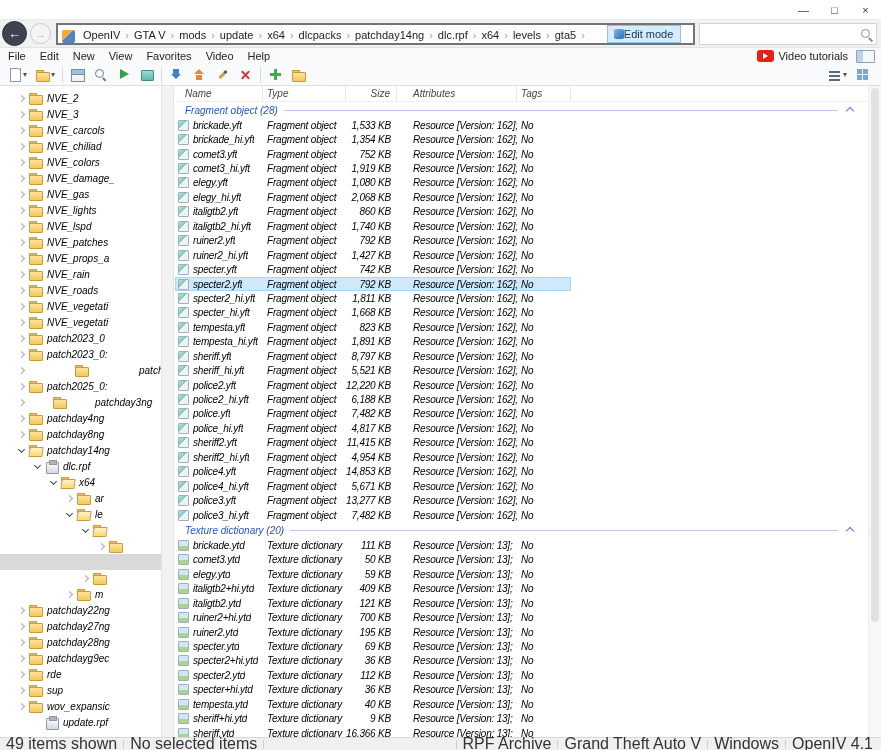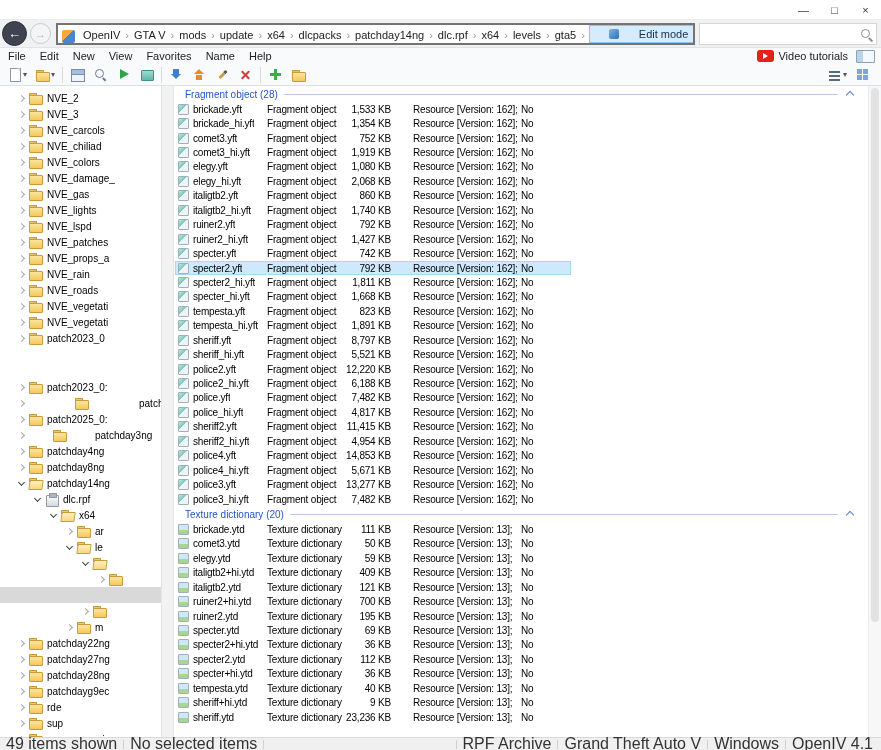--- a/index.html
+++ b/index.html
@@ -14,21 +14,21 @@
 
   
   .navbar { position:absolute; top:20px; left:0; right:0; height:28px; background:#f0f1f2; border-bottom:1px solid #e2e3e4; }
   .nav-back { position:absolute; left:2px; top:1px; width:25px; height:25px; border-radius:50%; background:#3f4350; border:1px solid #2e323c; color:#fff; display:flex; align-items:center; justify-content:center; font-size:13px; z-index:2; }
   .nav-fwd { position:absolute; left:30px; top:3px; width:21px; height:21px; border-radius:50%; background:#f3f4f5; border:1px solid #c9c9c9; color:#b6b6b6; display:flex; align-items:center; justify-content:center; font-size:11px; }
   .addressbar { position:absolute; left:56px; right:186px; top:3px; height:22px; background:#fdfdfd; border:2px solid #737373; display:flex; align-items:flex-end; padding:0 4px; overflow:hidden; white-space:nowrap; }
   .bc-logo { width:13px; height:13px; border-radius:2px; background:linear-gradient(135deg,#f6a93b 0 45%,#4a86c8 45%); margin-right:5px; flex:none; }
   .bc-items { display:flex; align-items:center; }
   .bc-item { padding:2px 3px; color:#222; }
   .bc-sep { color:#9a9a9a; padding:0 2px; font-size:11px; }
-  .edit-mode { display:inline-flex; align-items:center; gap:20px; background:#d6ebfb; border:1px solid #93c2e4; padding:2px 7px 2px 19px; margin-left:2px; color:#14324e; }
+  .edit-mode { display:inline-flex; align-items:center; gap:0; background:#d6ebfb; border:1px solid #93c2e4; padding:2px 7px 2px 6px; margin-left:20px; color:#14324e; }
   .edit-mode-icon { width:10px; height:10px; border-radius:2px; background:linear-gradient(135deg,#7db7e8,#2d6db5); }
   .searchbox { position:absolute; right:4px; top:3px; width:178px; height:22px; background:#fff; border:1px solid #d4d4d4; display:flex; align-items:center; }
   .search-input { flex:1; height:100%; border:none; outline:none; padding:0 5px; font:inherit; background:transparent; }
   .search-icon { width:18px; height:100%; position:relative; flex:none; }
   .search-icon::before { content:""; position:absolute; left:3px; top:5px; width:7px; height:7px; border:1.4px solid #8d8d8d; border-radius:50%; }
   .search-icon::after { content:""; position:absolute; left:11px; top:13px; width:5px; height:1.6px; background:#8d8d8d; transform:rotate(45deg); transform-origin:left center; }
 
   
   .menubar { position:absolute; top:48px; left:0; right:0; height:16px; background:#f9fafb; display:flex; align-items:center; padding:0 1px; }
   .menu-item { padding:0 7px; color:#222; }
@@ -62,21 +62,21 @@
   .ic-up::after { content:""; position:absolute; left:2px; top:2px; border-bottom:5px solid #e78a2e; border-left:5px solid transparent; border-right:5px solid transparent; }
   .ic-pencil::before { content:""; position:absolute; left:3px; top:6px; width:10px; height:3px; background:linear-gradient(90deg,#caa24c 0 70%,#555 70%); transform:rotate(-45deg); border-radius:1px; }
   .ic-del::before,.ic-del::after { content:""; position:absolute; left:2px; top:6.5px; width:11px; height:2px; background:#cf3b3b; border-radius:1px; }
   .ic-del::before { transform:rotate(45deg); } .ic-del::after { transform:rotate(-45deg); }
   .ic-plus::before { content:""; position:absolute; left:6px; top:2px; width:3px; height:11px; background:#3fae49; }
   .ic-plus::after { content:""; position:absolute; left:2px; top:6px; width:11px; height:3px; background:#3fae49; }
   .ic-lines::before { content:""; position:absolute; left:2px; top:4px; width:11px; height:1.6px; background:#5a6b7c; box-shadow:0 4px 0 #5a6b7c, 0 8px 0 #5a6b7c; }
   .ic-tiles::before { content:""; position:absolute; left:2px; top:2px; width:5px; height:5px; background:#7aa7d8; box-shadow:6px 0 0 #7aa7d8, 0 6px 0 #7aa7d8, 6px 6px 0 #7aa7d8; }
 
   
-  .content { position:absolute; top:86px; left:0; right:0; bottom:13px; background:#fff; }
+  .content { position:absolute; top:86px; left:0; right:0; bottom:13px; background:#fff;font-style:italic; }
   .sidebar { position:absolute; left:0; top:0; bottom:0; width:161px; overflow:hidden; padding-top:4px; background:#fff; }
   .side-scroll { position:absolute; left:161px; top:0; bottom:0; width:13px; background:#f2f2f2; border-left:1px solid #e4e4e4; border-right:1px solid #e4e4e4; }
   .tree-item { height:16px; display:flex; align-items:center; white-space:nowrap; font-size:10px; }
   .tree-selected { background:#d9d9d9; }
   .chev { width:15px; height:15px; display:inline-flex; align-items:center; justify-content:center; flex:none; }
   .chev.collapsed::before { content:""; width:4px; height:4px; border-top:1px solid #a6a6a6; border-right:1px solid #a6a6a6; transform:rotate(45deg); display:block; }
   .chev.expanded::before { content:""; width:4px; height:4px; border-top:1px solid #444; border-right:1px solid #444; transform:rotate(135deg); display:block; margin-top:-2px; }
   .nicon { width:14px; height:13px; display:inline-block; position:relative; flex:none; margin-right:4px; }
   .ni-none { visibility:hidden; }
   .ni-folder::before,.ni-folder-open::before { content:""; position:absolute; left:0; top:1px; width:6px; height:3px; background:#e8c56a; border:1px solid #c89b3c; border-bottom:none; border-radius:1px 1px 0 0; }
@@ -177,21 +177,21 @@
     </div>
   </div>
 
   <div class="menubar">
     <span class="menu-items" style="display:flex;">
         <span class="menu-item">File</span>
         <span class="menu-item">Edit</span>
         <span class="menu-item">New</span>
         <span class="menu-item">View</span>
         <span class="menu-item">Favorites</span>
-        <span class="menu-item">Name</span>
+        <span class="menu-item">Video</span>
         <span class="menu-item">Help</span>
       </span>
     <span class="menu-right">
       <span class="video-link">
         <i class="video-icon"></i>
         <span>Video tutorials</span>
       </span>
       <i class="panel-toggle-icon"></i>
     </span>
   </div>
@@ -326,21 +326,21 @@
         <div class="tree-item" style="padding-left: 14px;">
           <span class="chev collapsed"></span>
           <i class="nicon ni-folder"></i>
           <span class="tree-label">NVE_vegetati</span>
         </div>
         <div class="tree-item" style="padding-left: 14px;">
           <span class="chev collapsed"></span>
           <i class="nicon ni-folder"></i>
           <span class="tree-label">patch2023_0</span>
         </div>
-        <div class="tree-item" style="padding-left: 14px; margin-top: 33px;">
+        <div class="tree-item" style="padding-left: 14px;">
           <span class="chev collapsed"></span>
           <i class="nicon ni-folder"></i>
           <span class="tree-label">patch2023_0:</span>
         </div>
         <div class="tree-item" style="padding-left: 14px; gap: 46px;">
           <span class="chev collapsed"></span>
           <i class="nicon ni-folder"></i>
           <span class="tree-label">patch2024_0:</span>
         </div>
         <div class="tree-item" style="padding-left: 14px;">
@@ -449,20 +449,27 @@
           <span class="tree-label">wov_expansic</span>
         </div>
         <div class="tree-item" style="padding-left: 30px;">
           <span class="chev none"></span>
           <i class="nicon ni-rpf"></i>
           <span class="tree-label">update.rpf</span>
         </div>
       </div>
     <div class="side-scroll"></div>
     <div class="main">
+      <div class="flist-head">
+          <span class="hc c-name">Name</span>
+          <span class="hc c-type">Type</span>
+          <span class="hc c-size">Size</span>
+          <span class="hc c-attr">Attributes</span>
+          <span class="hc c-tags">Tags</span>
+        </div>
       <div class="flist-body" id="flist-body">
           <div class="fgroup">
             <span class="fgroup-label">Fragment object (28)</span>
             <span class="fgroup-line"></span>
             <span class="fgroup-collapse"></span>
           </div>
           <div class="frow">
             <span class="fc c-name">
               <i class="fic fic-yft"></i>
               <span class="fname">brickade.yft</span>
@@ -876,21 +883,21 @@
             <span class="fc c-size">9 KB</span>
             <span class="fc c-attr">Resource [Version: 13];</span>
             <span class="fc c-tags">No</span>
           </div>
           <div class="frow">
             <span class="fc c-name">
               <i class="fic fic-ytd"></i>
               <span class="fname">sheriff.ytd</span>
             </span>
             <span class="fc c-type">Texture dictionary</span>
-            <span class="fc c-size">23,236 KB</span>
+            <span class="fc c-size">16,366 KB</span>
             <span class="fc c-attr">Resource [Version: 13];</span>
             <span class="fc c-tags">No</span>
           </div>
         </div>
     </div>
     <div class="main-scroll">
       <div class="main-thumb"></div>
     </div>
   </div>
 

